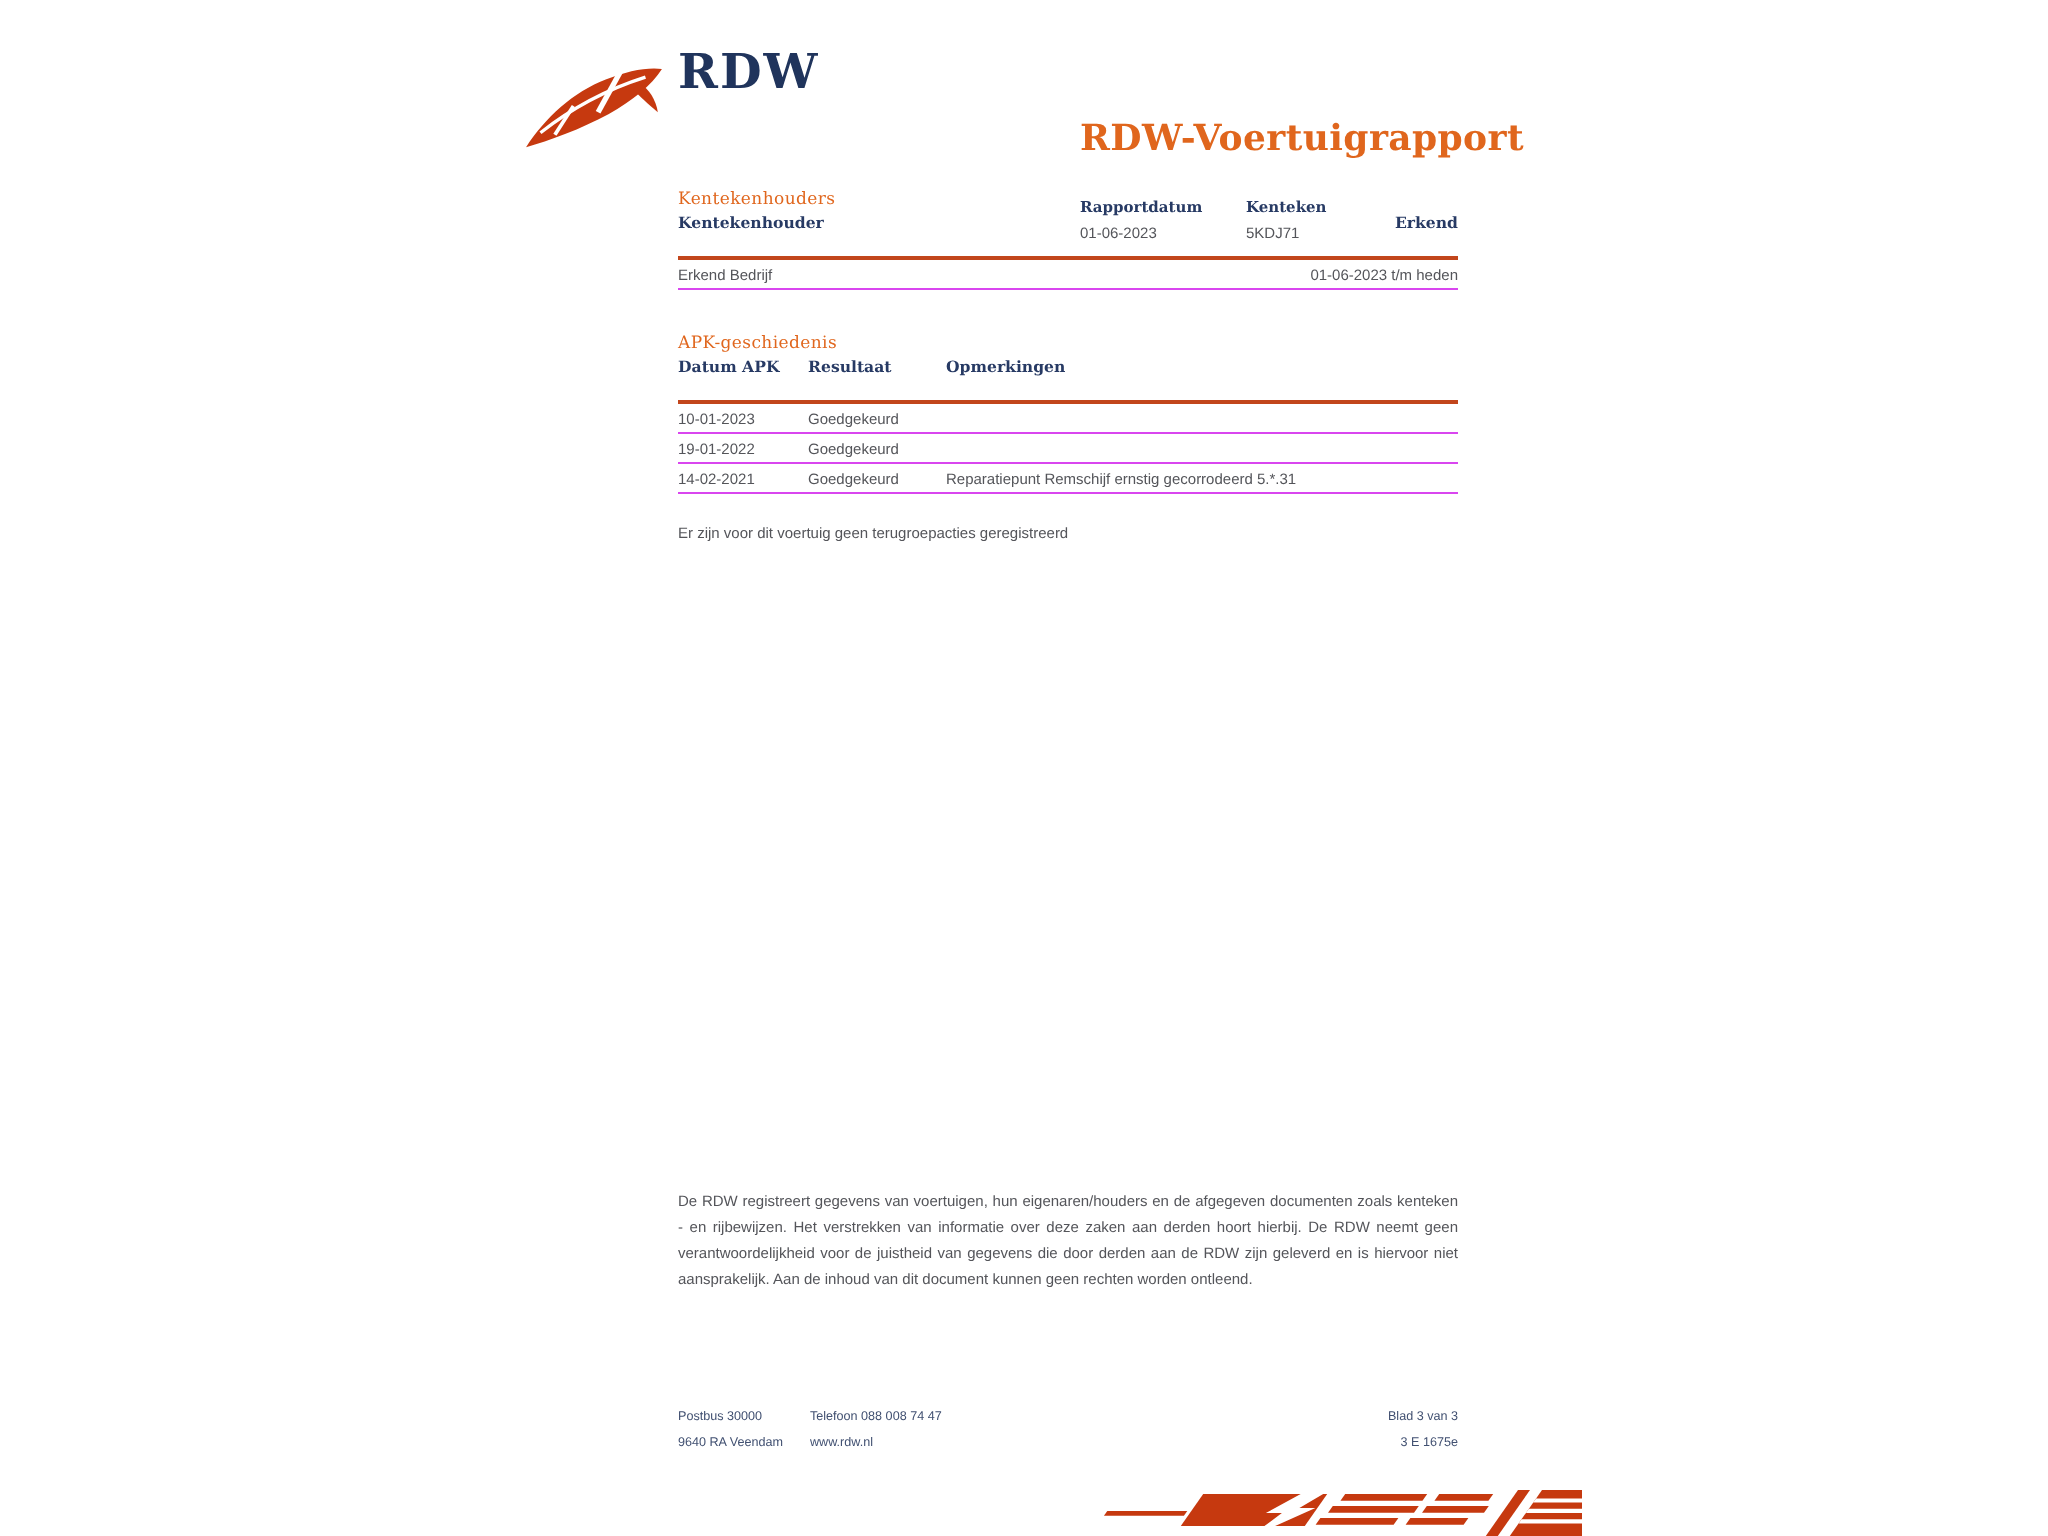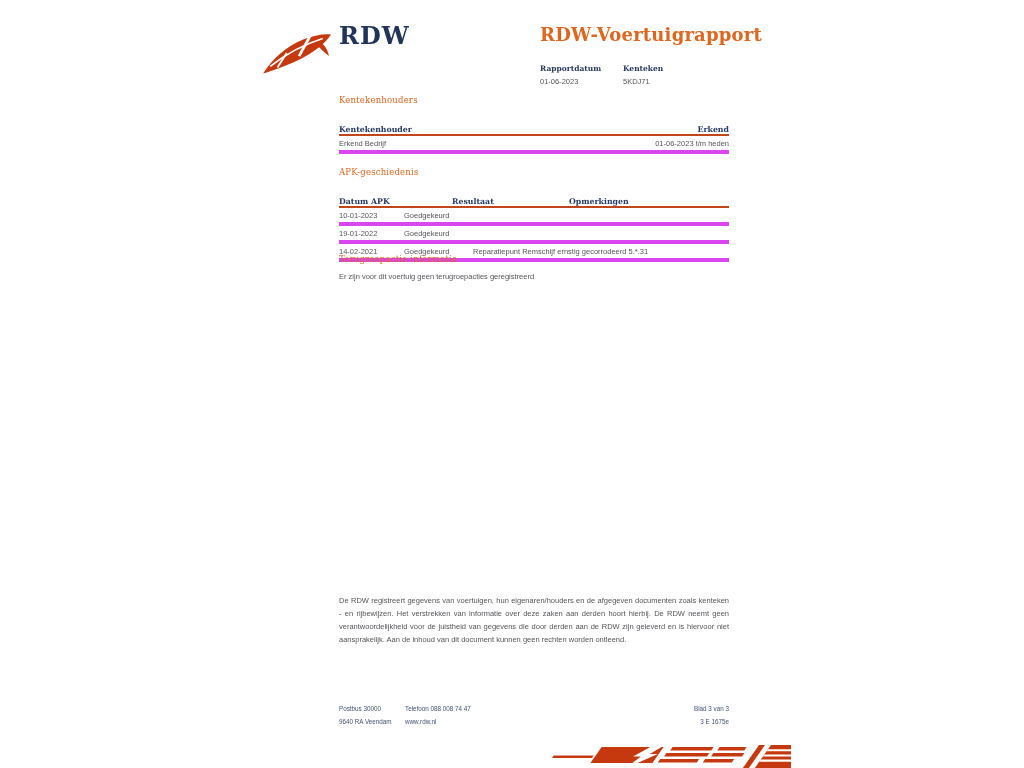--- a/index.html
+++ b/index.html
@@ -11,43 +11,43 @@
   
   .logo { position:absolute; left:262px; top:22px; display:flex; align-items:flex-start; }
   .logo svg { width:70px; height:46px; display:block; margin-top:8px; }
   .wordmark {
     font-family:"DejaVu Serif", serif; font-weight:700; font-size:24px;
     color:#20345c; letter-spacing:1px; margin-left:7px; line-height:28px;
   }
   .titleblock { position:absolute; left:540px; top:24px; width:260px; }
   .doc-title {
     font-family:"DejaVu Serif", serif; font-weight:700; font-size:18px;
-    color:#e0661d; letter-spacing:0.2px; white-space:nowrap;
+    color:#e0661d; letter-spacing:0.2px; white-space:nowrap;margin-top:35px;
   }
   .meta { display:flex; margin-top:19px; }
   .meta-col-1 { width:83px; }
   .meta-label {
     font-family:"DejaVu Serif", serif; font-weight:700; font-size:7.5px; color:#273a64;
   }
   .meta-value { font-size:7.5px; color:#54555a; margin-top:3.5px; }
 
   
   .section { position:absolute; left:339px; width:390px; }
   .sec-heading {
     font-family:"DejaVu Serif", serif; font-weight:400; font-size:8.5px;
     color:#e0661d; letter-spacing:0.2px;
   }
   .thead {
-    display:flex; margin-top:20px; padding-bottom:0;
+    display:flex; margin-top:2px; padding-bottom:12px;
     border-bottom:2px solid #c2461c;
-    font-family:"DejaVu Serif", serif; font-weight:700; font-size:7.8px; color:#273a64;gap:48px;
+    font-family:"DejaVu Serif", serif; font-weight:700; font-size:7.8px; color:#273a64;
   }
   .trow {
     display:flex; padding:2.5px 0; min-height:13px; align-items:center;
-    border-bottom:4px solid #d946ef; font-size:7.5px; color:#54555a;
+    border-bottom:1px solid #d946ef; font-size:7.5px; color:#54555a;
   }
   .cell-grow { flex:1 1 auto; }
   .cell-right { margin-left:auto; text-align:right; }
   .col-date { width:65px; flex:0 0 65px; }
   .col-result { width:69px; flex:0 0 69px; }
   .col-remarks { flex:1 1 auto; }
   .plain-text { font-size:7.5px; color:#54555a; margin-top:7px; line-height:12px; }
   .disclaimer-text {
     font-size:7.5px; color:#54555a; margin-top:10px; line-height:13px;
     text-align:justify;
@@ -123,21 +123,20 @@
       <span class="col-remarks"></span>
     </div>
     <div class="trow">
       <span class="col-date">14-02-2021</span>
       <span class="col-result">Goedgekeurd</span>
       <span class="col-remarks">Reparatiepunt Remschijf ernstig gecorrodeerd 5.*.31</span>
     </div>
   </div>
 
   <div class="section" style="top:254px">
-    <div class="sec-heading">Terugroepactie informatie</div>
     <div class="plain-text">Er zijn voor dit voertuig geen terugroepacties geregistreerd</div>
   </div>
 
   <div class="section" style="top:584px">
     <div class="disclaimer-text">De RDW registreert gegevens van voertuigen, hun eigenaren/houders en de afgegeven documenten zoals kenteken - en rijbewijzen. Het verstrekken van informatie over deze zaken aan derden hoort hierbij. De RDW neemt geen verantwoordelijkheid voor de juistheid van gegevens die door derden aan de RDW zijn geleverd en is hiervoor niet aansprakelijk. Aan de inhoud van dit document kunnen geen rechten worden ontleend.</div>
   </div>
 
   <div class="footer">
     <div class="f-col1">
       <div>Postbus 30000</div>

